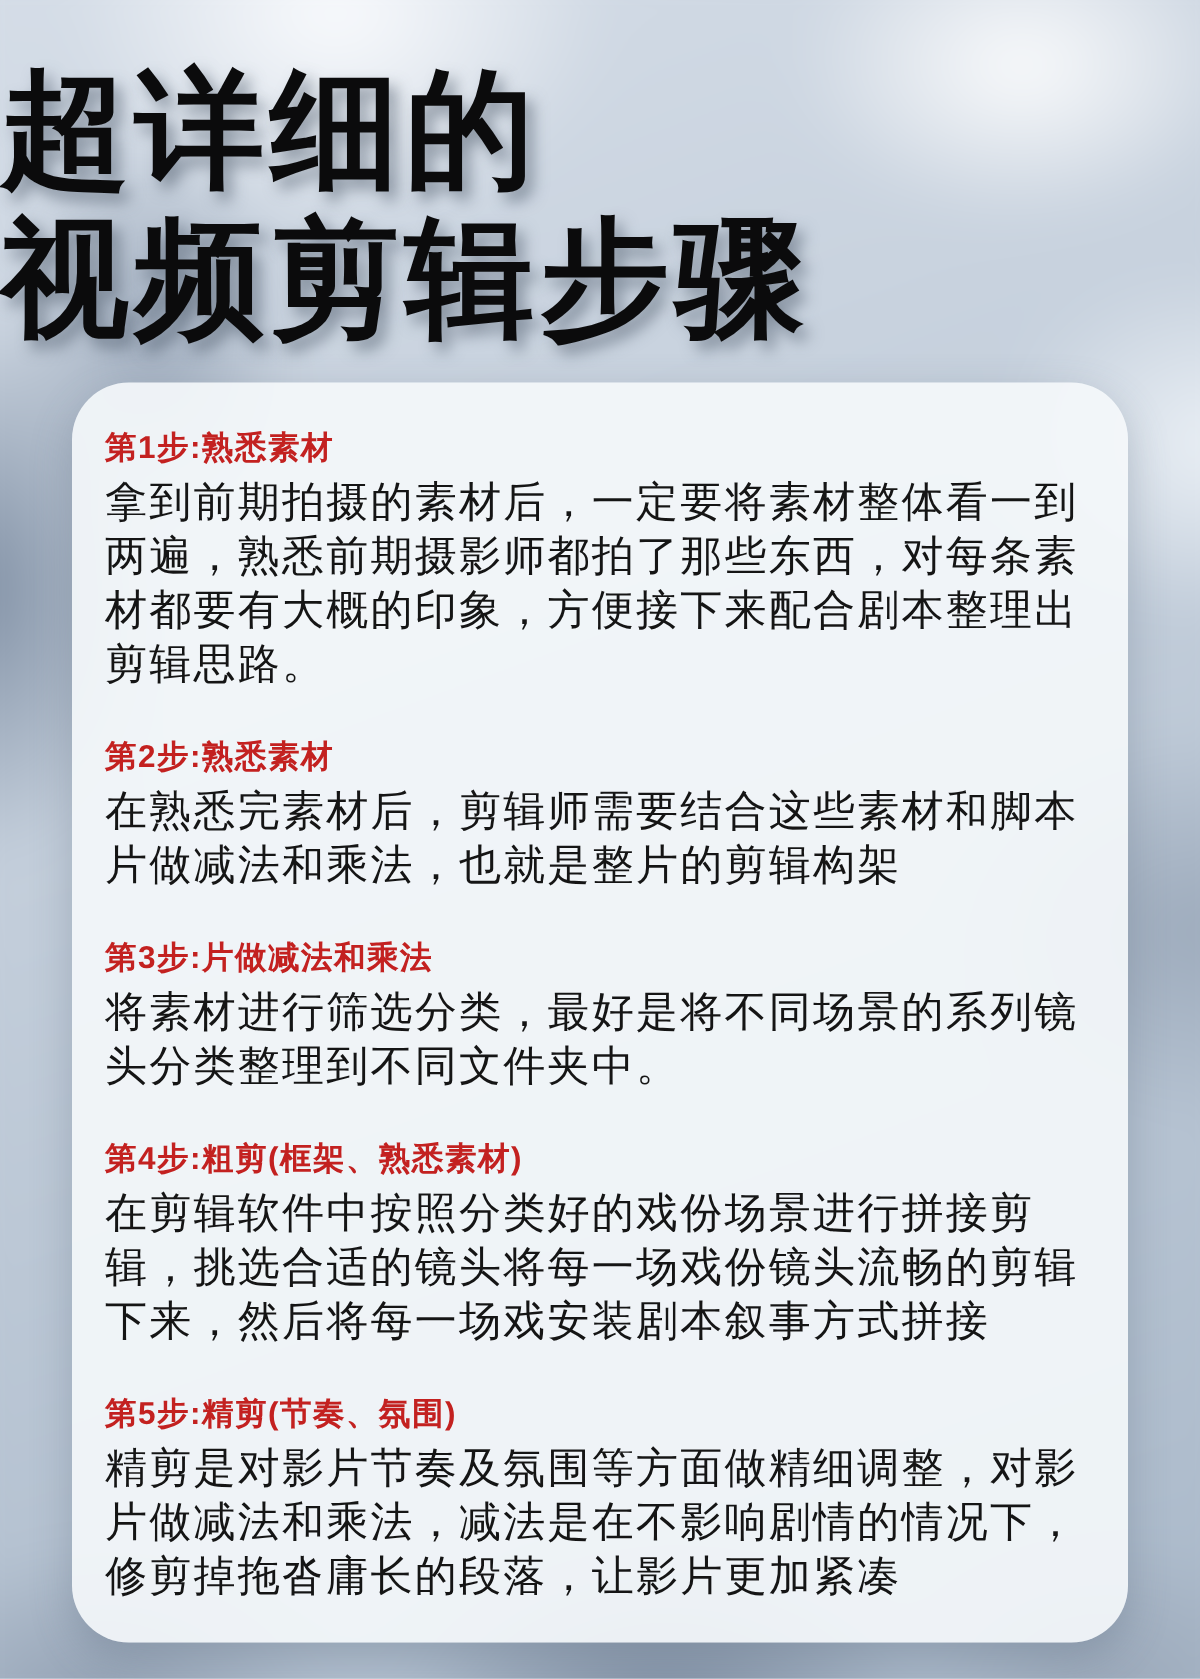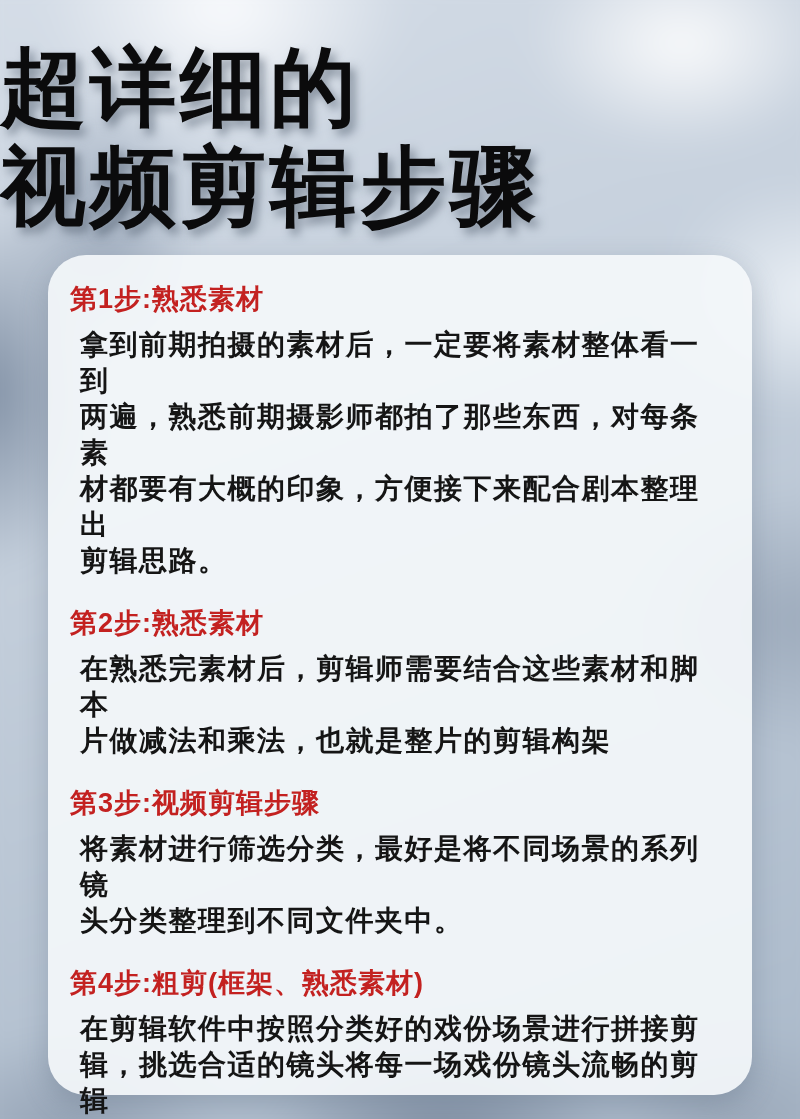--- a/index.html
+++ b/index.html
@@ -60,32 +60,32 @@
     border-radius: 38px;
     background: rgba(245, 248, 251, 0.9);
     box-shadow: 0 10px 28px rgba(80, 95, 115, 0.3);
   }
 
   .step { margin: 0 0 26px 0; }
   .step:last-child { margin-bottom: 0; }
 
   .step-heading {
     margin: 0;
-    font-size: 27px;
+    font-size: 21px;
     line-height: 36px;
     font-weight: 800;
     letter-spacing: 1px;
     color: var(--heading-red, #c32120);
   }
 
   .step-body {
-    margin: 10px;
+    margin: 0;
     font-size: 28px;
     line-height: 36px;
-    font-weight: 700;
+    font-weight: 400;
     letter-spacing: 1.5px;
     color: var(--body-text, #151515);
     white-space: pre-line;
   }
 </style>
 </head>
 <body>
 
 <div class="bg"></div>
 
@@ -101,25 +101,31 @@
 剪辑思路。</p>
   </section>
 
   <section class="step">
     <h2 class="step-heading">第2步:熟悉素材</h2>
     <p class="step-body">在熟悉完素材后，剪辑师需要结合这些素材和脚本
 片做减法和乘法，也就是整片的剪辑构架</p>
   </section>
 
   <section class="step">
-    <h2 class="step-heading">第3步:视频剪辑步骤</h2>
+    <h2 class="step-heading">第3步:片做减法和乘法</h2>
     <p class="step-body">将素材进行筛选分类，最好是将不同场景的系列镜
 头分类整理到不同文件夹中。</p>
   </section>
 
   <section class="step">
     <h2 class="step-heading">第4步:粗剪(框架、熟悉素材)</h2>
     <p class="step-body">在剪辑软件中按照分类好的戏份场景进行拼接剪
 辑，挑选合适的镜头将每一场戏份镜头流畅的剪辑
 下来，然后将每一场戏安装剧本叙事方式拼接</p>
   </section>
 
+  <section class="step">
+    <h2 class="step-heading">第5步:精剪(节奏、氛围)</h2>
+    <p class="step-body">精剪是对影片节奏及氛围等方面做精细调整，对影
+片做减法和乘法，减法是在不影响剧情的情况下，
+修剪掉拖沓庸长的段落，让影片更加紧凑</p>
+  </section>
 </div>
 
 </body></html>

